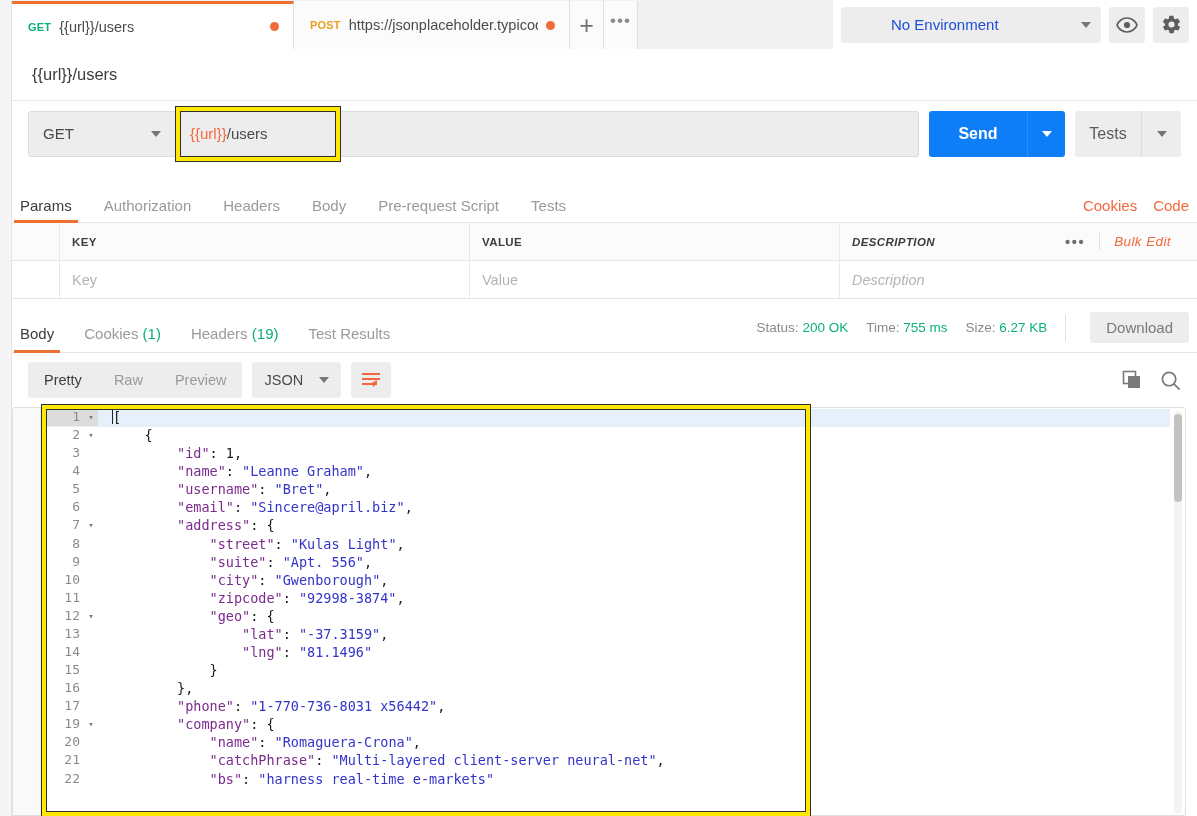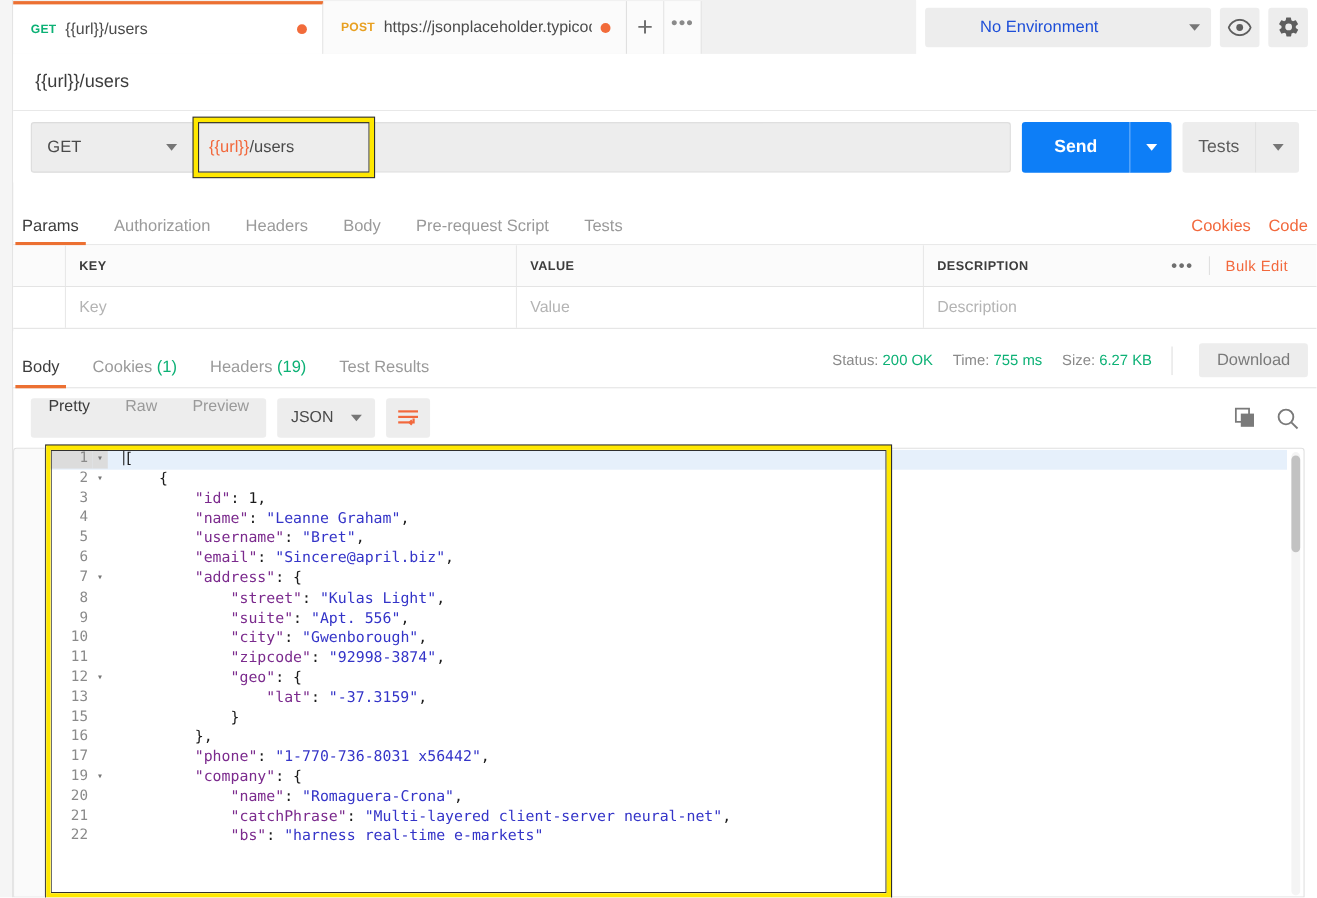--- a/index.html
+++ b/index.html
@@ -90,21 +90,21 @@
 
   
   .ptable { position: absolute; left: 12px; top: 223px; width: 1185px; }
   .prow { display: flex; height: 38px; align-items: stretch; }
   .prow.head { background: #fbfbfb; border-bottom: 1px solid #e4e4e4; }
   .prow.body { background: #ffffff; border-bottom: 1px solid #e4e4e4; }
   .pcell { display: flex; align-items: center; padding: 0 12px; border-right: 1px solid #e8e8e8; font-size: 13px; }
   .pcell.chk { width: 48px; border-right: 1px solid #e8e8e8; }
   .pcell.k { width: 410px; }
   .pcell.v { width: 370px; }
-  .pcell.d { flex: 1 1 auto; border-right: none; }
+  .pcell.d { flex: 1 1 auto; border-right: none; font-style: italic; }
   .prow.head .pcell { font-size: 11.5px; font-weight: bold; color: #3c3c3c; letter-spacing: .4px; }
   .prow.body .pcell { color: #b4b4b4; font-size: 14.5px; }
   .bulk { margin-left: auto; display: flex; align-items: center; gap: 0; }
   .bulk .dots { color: #6f6f6f; font-size: 15px; letter-spacing: 1.5px; padding: 0 14px; border-right: 1px solid #e0e0e0; cursor: pointer; }
   .bulk .be { color: #f2683c; font-size: 13.5px; font-weight: normal; padding: 0 14px 0 14px; cursor: pointer; }
 
   
   .respbar { position: absolute; left: 12px; top: 301px; width: 1185px; height: 52px; background: #ffffff;
              display: flex; align-items: flex-end; border-bottom: 1px solid #e4e4e4; }
   .rsp-t { font-size: 15px; color: #9a9a9a; margin-right: 30px; padding-bottom: 10px; cursor: pointer; position: relative; }
@@ -113,21 +113,21 @@
   .rsp-t.active:after { content: ""; position: absolute; left: -6px; right: -6px; bottom: -1px; height: 3px; background: #ec7032; }
   .cnt { color: #0cb175; }
   .stats { margin-left: auto; display: flex; align-items: center; gap: 18px; padding-bottom: 9px; padding-right: 8px; }
   .stat { font-size: 13.5px; color: #8a8a8a; }
   .stat b { font-weight: normal; color: #0cb175; }
   .dl { background: #ededed; color: #7a7a7a; font-size: 15px; padding: 7px 16px; border-radius: 3px; cursor: pointer; margin-left: 6px; }
   .vsep { width: 1px; height: 26px; background: #e0e0e0; }
 
   
   .bodytools { position: absolute; left: 12px; top: 353px; width: 1185px; height: 54px; display: flex; align-items: center; padding: 0 16px; gap: 10px; }
-  .seg { background: #ededed; border-radius: 3px; display: flex; height: 36px; align-items: flex-start; }
+  .seg { background: #ededed; border-radius: 3px; display: flex; height: 36px; align-items: center; }
   .seg > div { font-size: 14.5px; color: #9a9a9a; padding: 0 16px; cursor: pointer; }
   .seg > div.active { color: #3c3c3c; }
   .fmt-sel { background: #ededed; border-radius: 3px; height: 36px; display: flex; align-items: center; padding: 0 12px; gap: 16px; cursor: pointer; }
   .fmt-sel span { font-size: 14.5px; color: #4a4a4a; }
   .wrap-btn { background: #ededed; border-radius: 3px; height: 36px; width: 40px; display: flex; align-items: center; justify-content: center; cursor: pointer; }
   .tools-right { margin-left: auto; display: flex; align-items: center; gap: 18px; }
 
   
   .codearea { position: absolute; left: 12px; top: 407px; width: 1174px; height: 409px; background: #ffffff;
               border: 1px solid #e0e0e0; border-radius: 3px 3px 0 0; overflow: hidden; }
@@ -329,20 +329,21 @@
       <div class="ln"><span class="lnum">4</span><span class="fold"></span><span class="ctext"><span>        </span><span class="k">"name"</span><span class="p">: </span><span class="s">"Leanne Graham"</span><span class="p">,</span></span></div>
       <div class="ln"><span class="lnum">5</span><span class="fold"></span><span class="ctext"><span>        </span><span class="k">"username"</span><span class="p">: </span><span class="s">"Bret"</span><span class="p">,</span></span></div>
       <div class="ln"><span class="lnum">6</span><span class="fold"></span><span class="ctext"><span>        </span><span class="k">"email"</span><span class="p">: </span><span class="s">"Sincere@april.biz"</span><span class="p">,</span></span></div>
       <div class="ln"><span class="lnum">7</span><span class="fold">▾</span><span class="ctext"><span>        </span><span class="k">"address"</span><span class="p">: {</span></span></div>
       <div class="ln"><span class="lnum">8</span><span class="fold"></span><span class="ctext"><span>            </span><span class="k">"street"</span><span class="p">: </span><span class="s">"Kulas Light"</span><span class="p">,</span></span></div>
       <div class="ln"><span class="lnum">9</span><span class="fold"></span><span class="ctext"><span>            </span><span class="k">"suite"</span><span class="p">: </span><span class="s">"Apt. 556"</span><span class="p">,</span></span></div>
       <div class="ln"><span class="lnum">10</span><span class="fold"></span><span class="ctext"><span>            </span><span class="k">"city"</span><span class="p">: </span><span class="s">"Gwenborough"</span><span class="p">,</span></span></div>
       <div class="ln"><span class="lnum">11</span><span class="fold"></span><span class="ctext"><span>            </span><span class="k">"zipcode"</span><span class="p">: </span><span class="s">"92998-3874"</span><span class="p">,</span></span></div>
       <div class="ln"><span class="lnum">12</span><span class="fold">▾</span><span class="ctext"><span>            </span><span class="k">"geo"</span><span class="p">: {</span></span></div>
       <div class="ln"><span class="lnum">13</span><span class="fold"></span><span class="ctext"><span>                </span><span class="k">"lat"</span><span class="p">: </span><span class="s">"-37.3159"</span><span class="p">,</span></span></div>
+      <div class="ln"><span class="lnum">14</span><span class="fold"></span><span class="ctext"><span>                </span><span class="k">"lng"</span><span class="p">: </span><span class="s">"81.1496"</span></span></div>
       <div class="ln"><span class="lnum">15</span><span class="fold"></span><span class="ctext"><span>            </span><span class="p">}</span></span></div>
       <div class="ln"><span class="lnum">16</span><span class="fold"></span><span class="ctext"><span>        </span><span class="p">},</span></span></div>
       <div class="ln"><span class="lnum">17</span><span class="fold"></span><span class="ctext"><span>        </span><span class="k">"phone"</span><span class="p">: </span><span class="s">"1-770-736-8031 x56442"</span><span class="p">,</span></span></div>
       <div class="ln"><span class="lnum">19</span><span class="fold">▾</span><span class="ctext"><span>        </span><span class="k">"company"</span><span class="p">: {</span></span></div>
       <div class="ln"><span class="lnum">20</span><span class="fold"></span><span class="ctext"><span>            </span><span class="k">"name"</span><span class="p">: </span><span class="s">"Romaguera-Crona"</span><span class="p">,</span></span></div>
       <div class="ln"><span class="lnum">21</span><span class="fold"></span><span class="ctext"><span>            </span><span class="k">"catchPhrase"</span><span class="p">: </span><span class="s">"Multi-layered client-server neural-net"</span><span class="p">,</span></span></div>
       <div class="ln"><span class="lnum">22</span><span class="fold"></span><span class="ctext"><span>            </span><span class="k">"bs"</span><span class="p">: </span><span class="s">"harness real-time e-markets"</span></span></div>
     </div>
   <div class="sbar-track"></div>
   <div class="sbar-thumb"></div>

